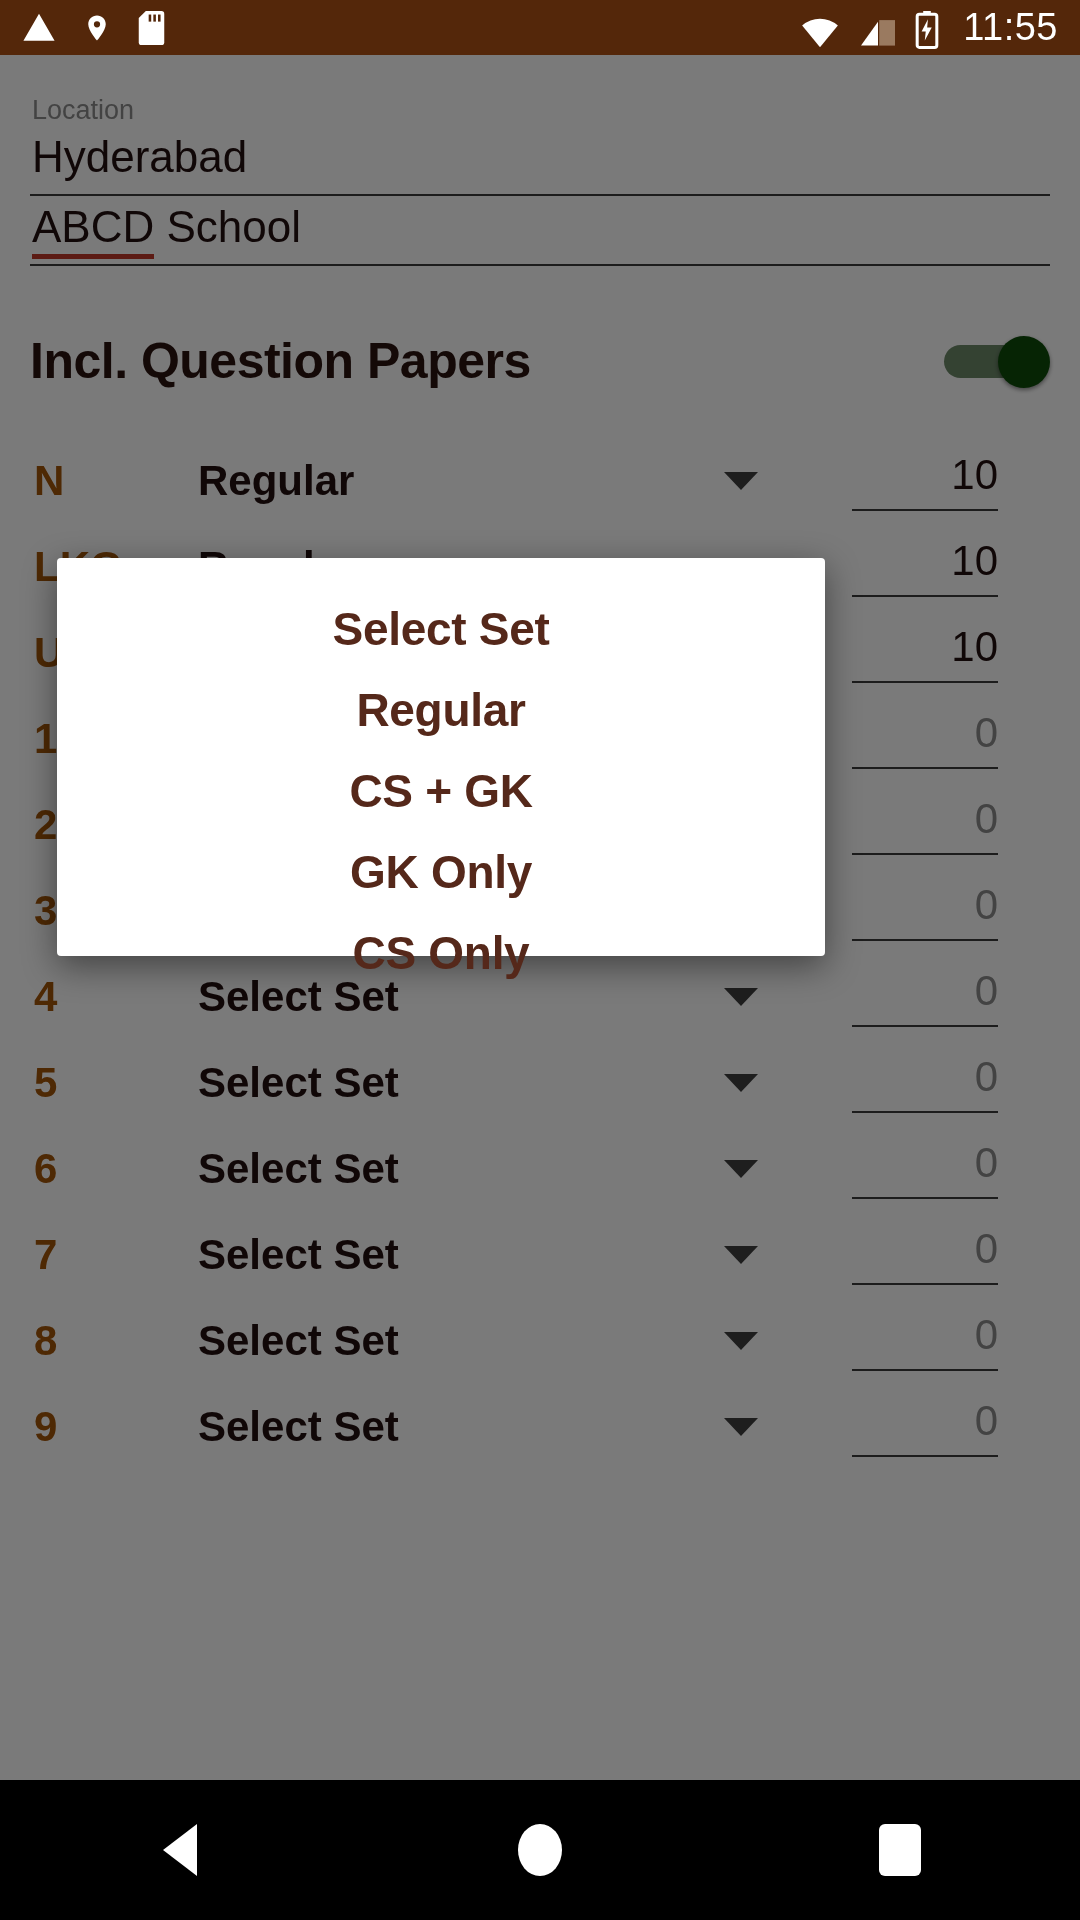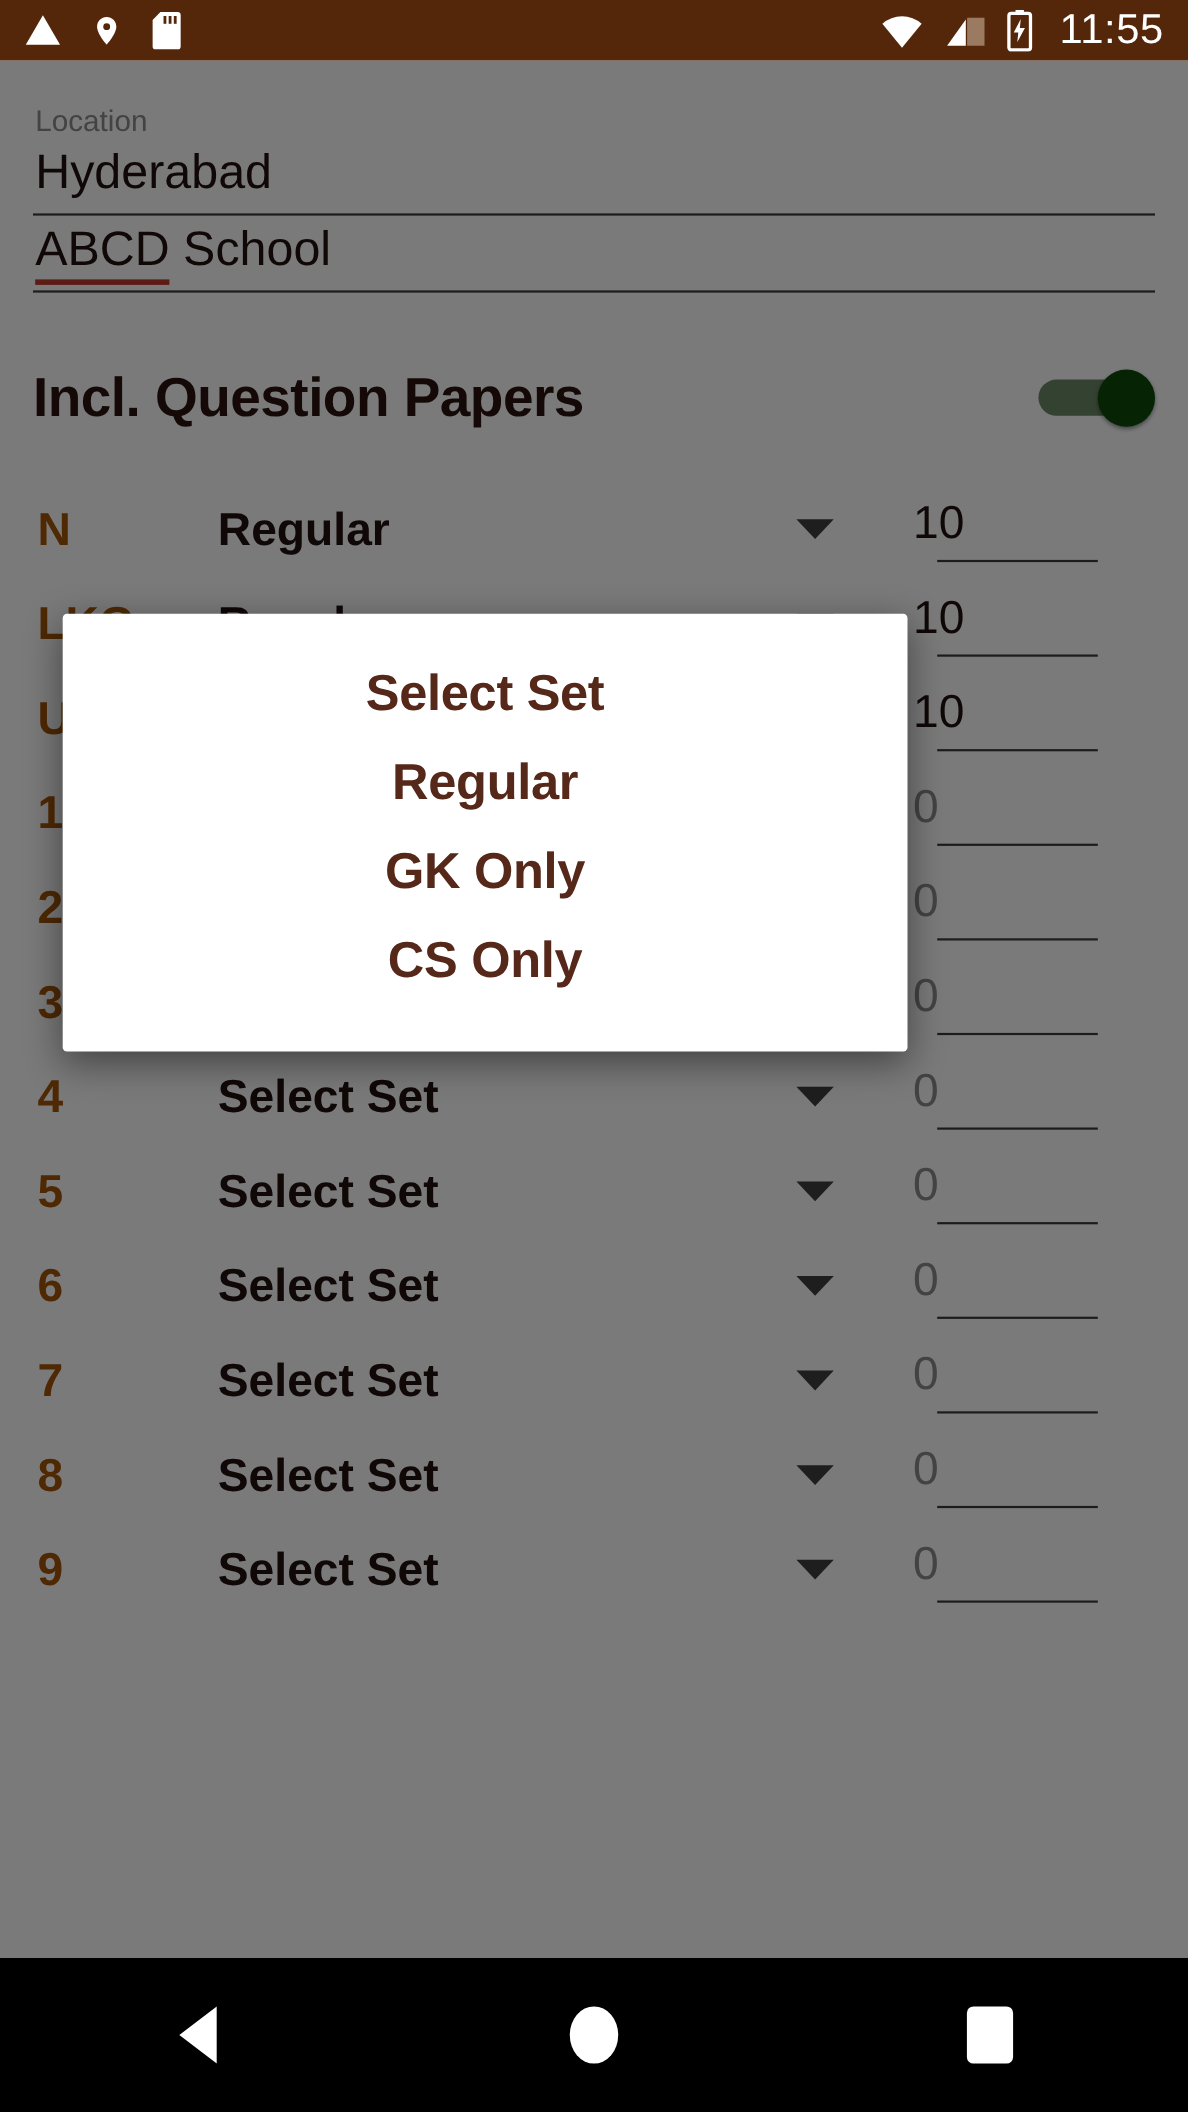--- a/index.html
+++ b/index.html
@@ -19,21 +19,21 @@
   
   #statusbar {
     position:absolute; top:0; left:0;
     width:1080px; height:55px;
     background:#54270a;
     display:flex; align-items:center;
     padding:0 22px;
     z-index:60;
   }
   #statusbar .left { display:flex; align-items:center; gap:26px; }
-  #statusbar .right { margin-left:auto; display:flex; align-items:center; gap:18px; }
+  #statusbar .right { margin-left:auto; display:flex; align-items:flex-end; gap:18px; }
   .sb-ico { display:block; }
   #clock {
     color:#fff; font-size:38px; font-weight:400;
     letter-spacing:0.5px; margin-left:6px;
   }
 
   
   #content {
     position:absolute; top:55px; left:0;
     width:1080px; height:1725px;
@@ -104,21 +104,21 @@
   }
   .caret {
     margin-left:auto; margin-right:58px;
     width:0;height:0;
     border-left:17px solid transparent;
     border-right:17px solid transparent;
     border-top:18px solid #3f3f3f;
   }
   .row-qty {
     width:220px; flex:none;
-    text-align:left;
+    text-align:right;
     position:relative;
     padding-right:52px;
   }
   .row-qty .qty {
     font-size:42px; color:#231010;
     display:block; padding-bottom:12px;
   }
   .row-qty.hint .qty { color:#8d8d8d; }
   .row-qty .qty-underline {
     position:absolute; left:22px; right:52px; bottom:0;
@@ -382,20 +382,21 @@
         </div>
       </div>
 
   </div>
 
   <div id="scrim"></div>
 
   <div id="dialog">
     <div class="dlg-title">Select Set</div>
     <div class="dlg-item">Regular</div>
+    <div class="dlg-item">CS + GK</div>
     <div class="dlg-item">GK Only</div>
     <div class="dlg-item">CS Only</div>
   </div>
 
   <div id="navbar">
     <div class="nav-btn">
         <div class="nav-back"></div>
       </div>
     <div class="nav-btn">
         <div class="nav-home"></div>

